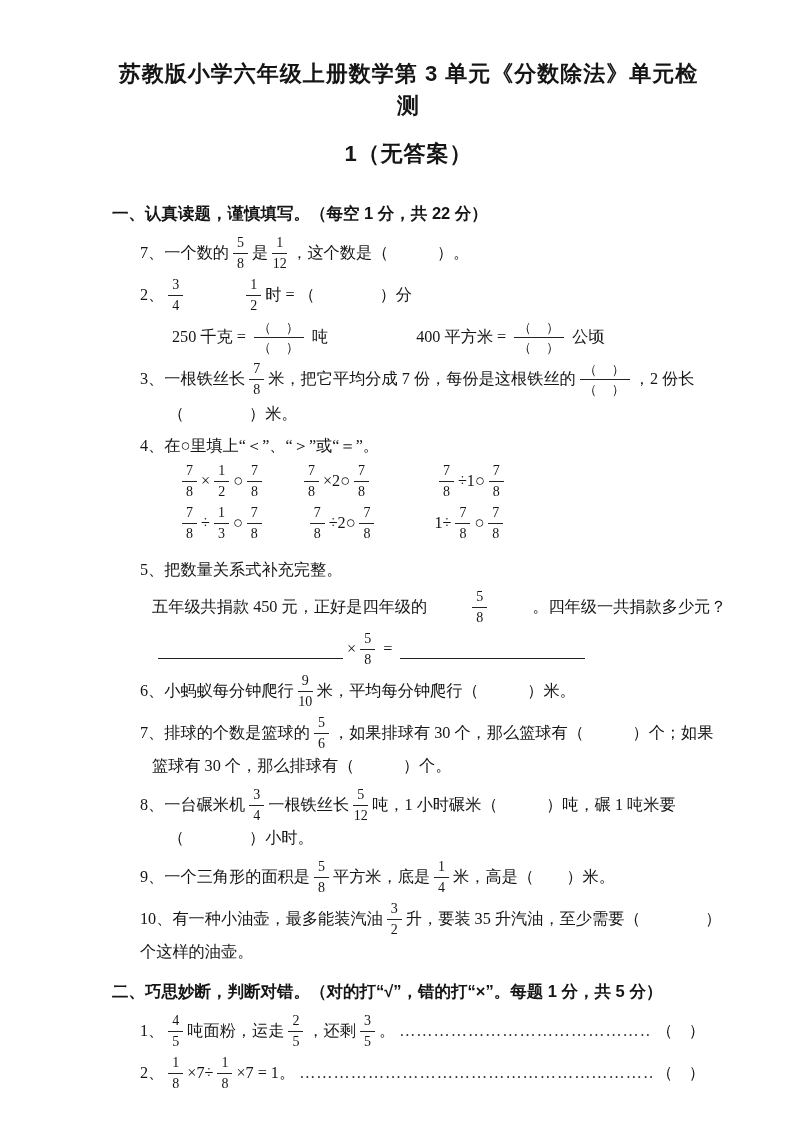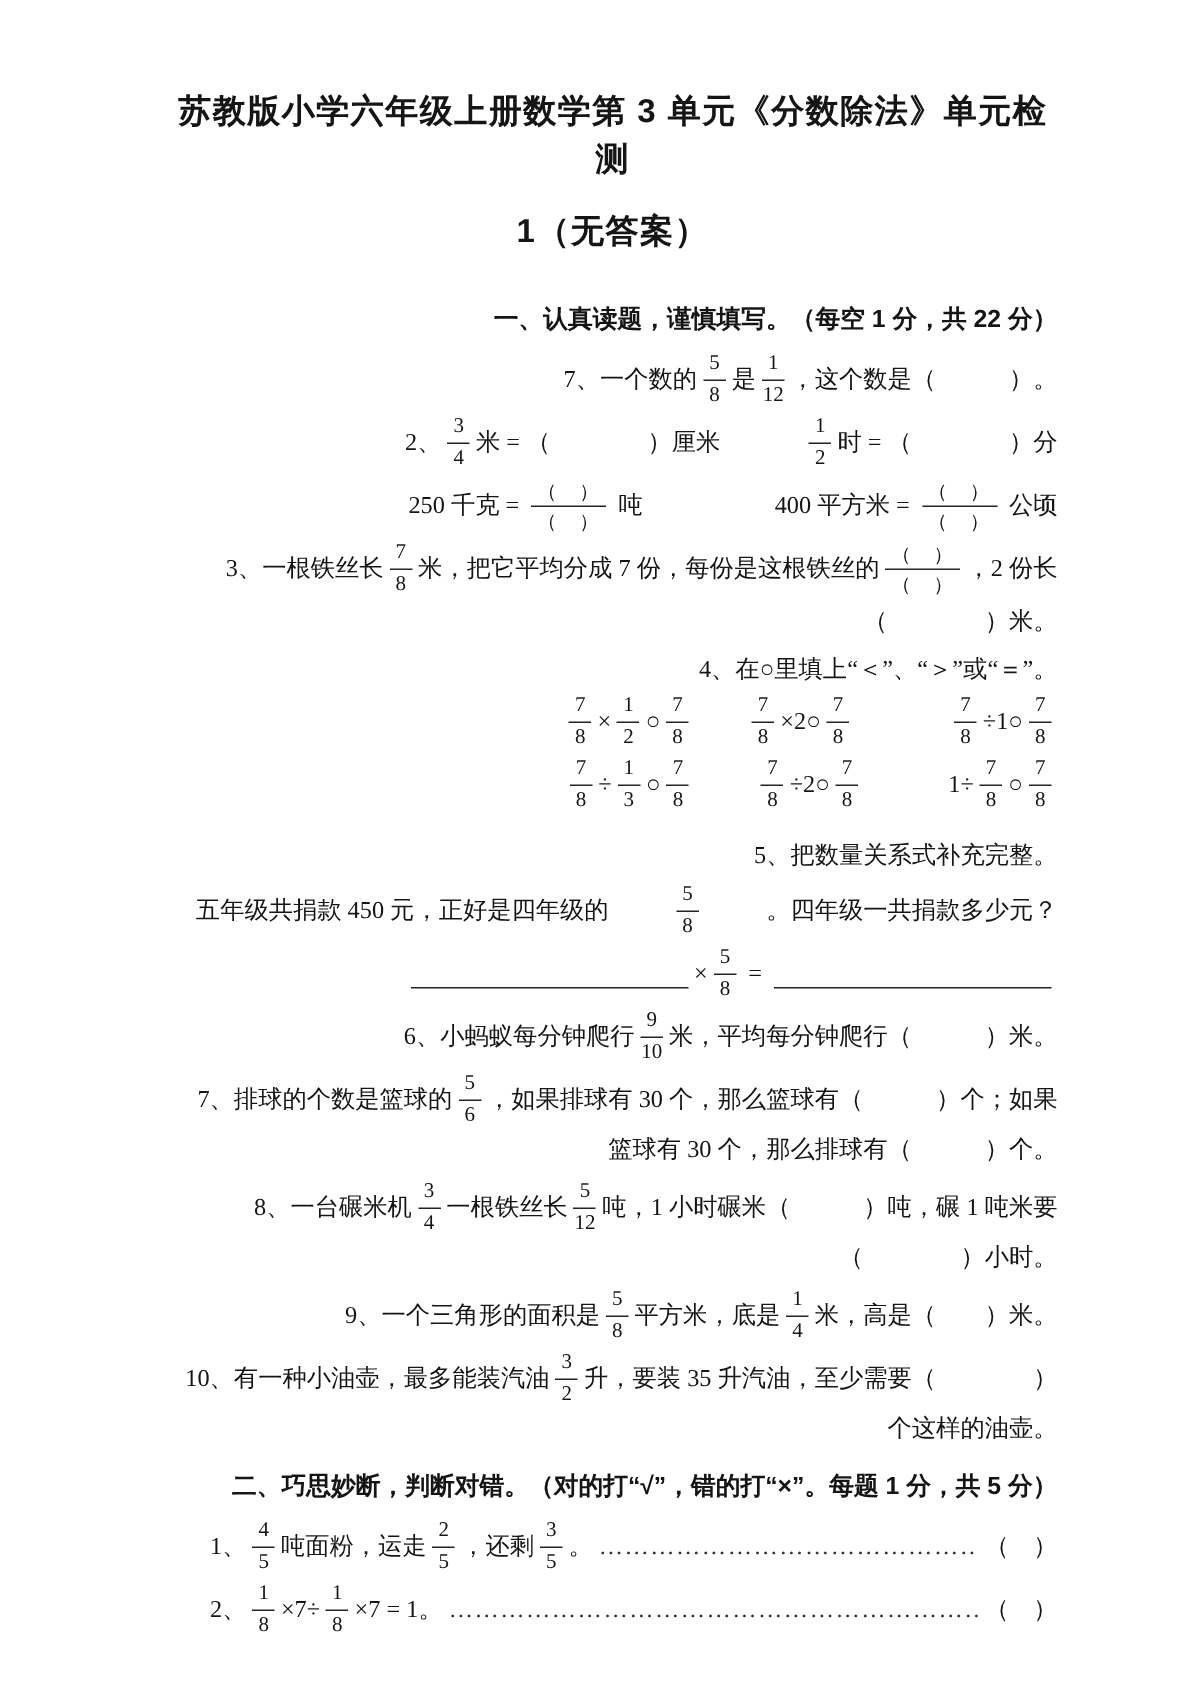--- a/index.html
+++ b/index.html
@@ -6,21 +6,21 @@
   .page{
     width:793px;height:1122px;box-sizing:border-box;background:#ffffff;
     padding:58px 88px 20px 112px;color:#151515;
     font-family:"Liberation Serif","DejaVu Serif",serif;
     overflow:hidden;position:relative;
   }
   .doc-title{text-align:center;font-weight:700;font-size:22px;line-height:1.45;
     font-family:"Liberation Sans","DejaVu Sans",sans-serif;letter-spacing:1px;}
   .doc-title .t2{margin-top:16px;}
   #doc-lines{margin-top:30px;}
-  .line{display:flex;align-items:center;margin:0 0 6px 28px;font-size:16.2px;min-height:22px;line-height:1.35;justify-content:flex-end;}
+  .line{display:flex;align-items:center;margin:0 0 6px 28px;font-size:16.2px;min-height:22px;line-height:1.35;}
   .line.tall{min-height:40px;margin-bottom:2px;}
   .t{white-space:pre;}
   .frac{display:inline-flex;flex-direction:column;align-items:center;margin:0 4px;line-height:1;}
   .frac .num{display:block;padding:0 4px 3px;border-bottom:1.3px solid #222;font-size:14px;text-align:center;white-space:pre;}
   .frac .den{display:block;padding-top:3px;font-size:14px;text-align:center;white-space:pre;}
   .frac.bfrac .num,.frac.bfrac .den{font-size:13px;letter-spacing:1px;}
   .sp{display:inline-block;height:1px;flex:0 0 auto;}
   .uline{display:inline-block;border-bottom:1.3px solid #222;height:1.05em;margin:0 4px;flex:0 0 auto;}
   .dots{flex:1 1 auto;overflow:hidden;white-space:nowrap;letter-spacing:1px;color:#333;margin:0 4px;}
   [data-name="section1-heading"],[data-name="section2-heading"]{
@@ -63,21 +63,20 @@
           <span class="den" data-name="fraction-denominator">12</span>
         </span>
         <span class="t" data-name="text-run">，这个数是（　　　）。</span>
       </div>
       <div class="line tall" data-name="q2-line1">
         <span class="t" data-name="text-run">2、</span>
         <span class="frac" data-name="fraction">
           <span class="num" data-name="fraction-numerator">3</span>
           <span class="den" data-name="fraction-denominator">4</span>
         </span>
-        <span class="t" data-name="text-run">米 = （　　　　）厘米</span>
         <span class="sp" data-name="spacer" style="width: 55px;"></span>
         <span class="frac" data-name="fraction">
           <span class="num" data-name="fraction-numerator">1</span>
           <span class="den" data-name="fraction-denominator">2</span>
         </span>
         <span class="t" data-name="text-run">时 = （　　　　）分</span>
       </div>
       <div class="line tall" data-name="q2-line2">
         <span class="t" data-name="text-run">250 千克 = </span>
         <span class="frac bfrac" data-name="blank-fraction">

